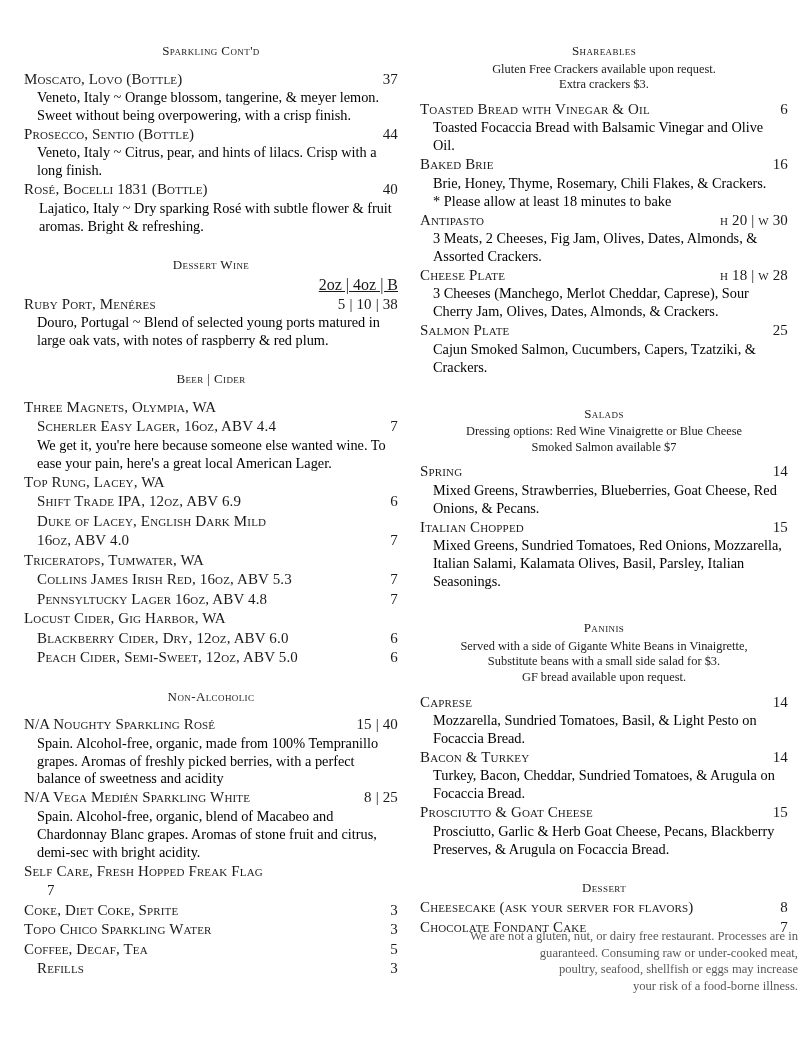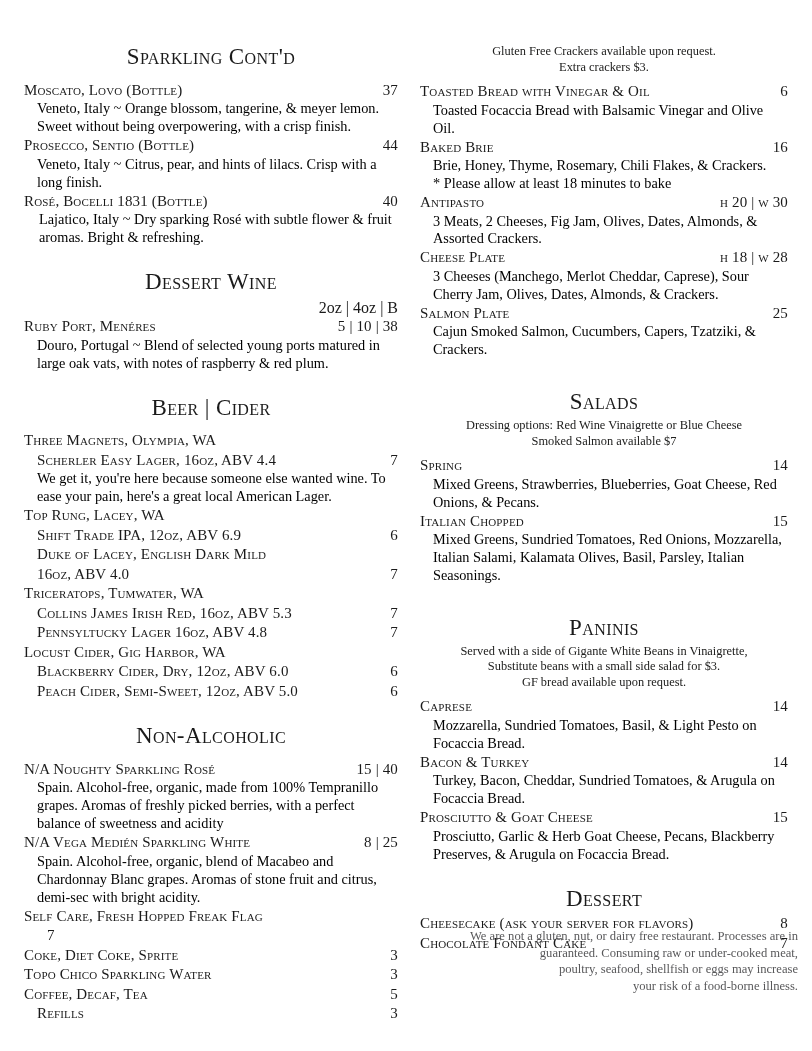--- a/index.html
+++ b/index.html
@@ -27,21 +27,21 @@
     flex: 0 0 384px;
     padding: 0 2px;
   }
   .col-left  { padding-right: 8px; }
   .col-right { padding-left: 14px; }
 
   
   .section-head {
     text-align: center;
     font-variant: small-caps;
-    font-size: 23px;
+    font-size: 13px;
     letter-spacing: 0.4px;
     line-height: 1.12;
     margin: 0 0 11px 0;
     font-weight: normal;
   }
   .section-head.tight { margin-bottom: 3px; }
   .section-head.gap-top { margin-top: 22px; }
   .section-head.gap-top-lg { margin-top: 30px; }
 
   .subtitle {
@@ -78,20 +78,21 @@
     text-indent: 0;
     color: #000000;
   }
   .desc.ind2 { padding-left: 15px; }
 
   .price-head {
     text-align: right;
     font-size: 16px;
     line-height: 1.22;
     margin: 0;
+    text-decoration: underline;
   }
 
   .footer-note {
     position: absolute;
     left: 420px;
     top: 928px;
     width: 378px;
     text-align: right;
     font-size: 12.6px;
     line-height: 1.33;
@@ -232,20 +233,21 @@
     </div>
     <div class="item sub">
       <span class="nm">Refills</span>
       <span class="pr">3</span>
     </div>
 
   </div>
 
   <div class="col col-right">
 
+    <div class="section-head tight">Shareables</div>
     <div class="subtitle">
       <div>Gluten Free Crackers available upon request.</div>
       <div>Extra crackers $3.</div>
     </div>
 
     <div>
       <div class="item">
         <span class="nm">Toasted Bread with Vinegar &amp; Oil</span>
         <span class="pr">6</span>
       </div>

